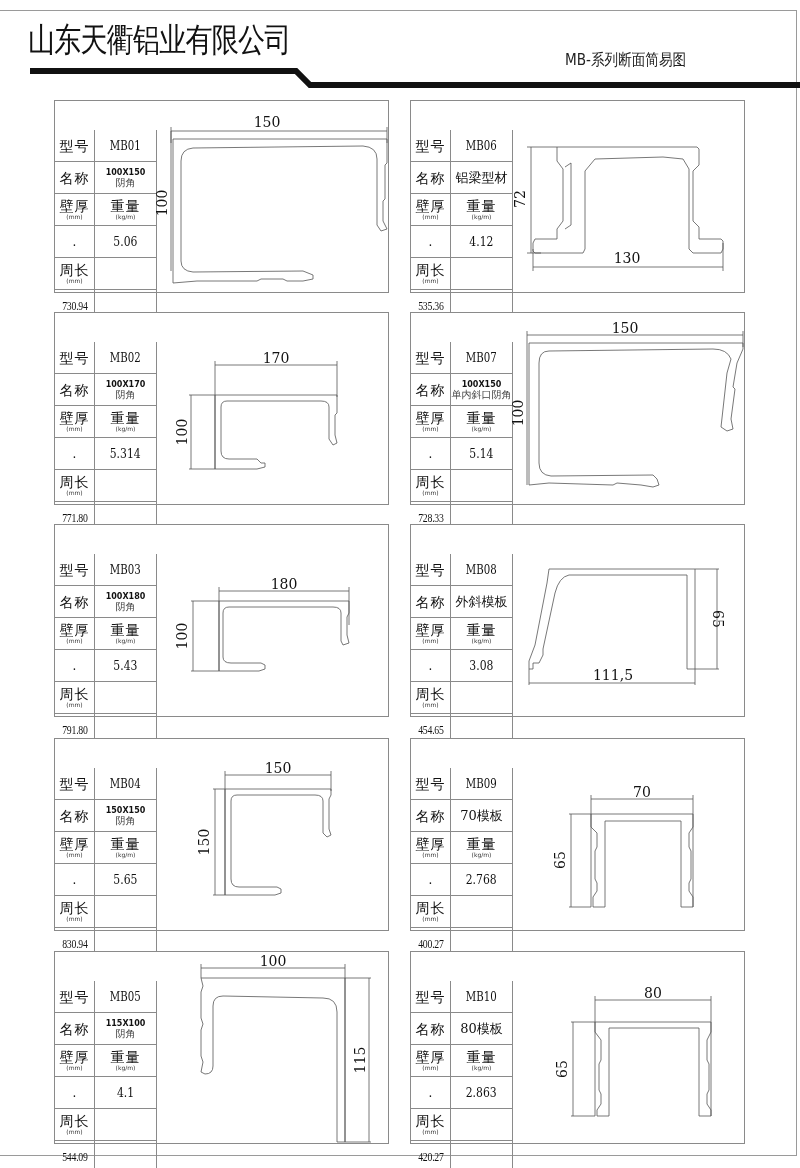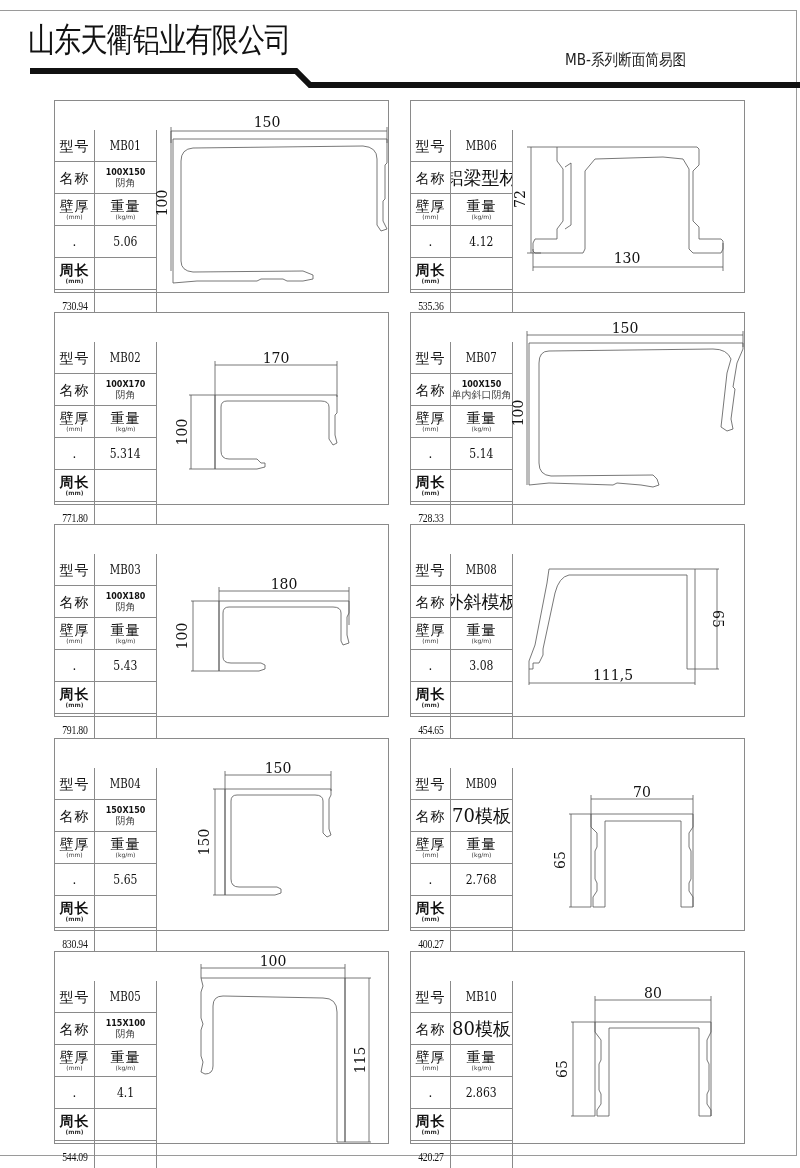--- a/index.html
+++ b/index.html
@@ -17,27 +17,27 @@
   .panel { position: absolute; width: 335px; height: 193px; border: 1px solid #8a8a8a;
            box-sizing: border-box; background: #fff; }
   .tbl { position: absolute; left: 0; top: 0; width: 102px; height: 100%; margin-top: 29px; }
   .cell { position: absolute; border-right: 1px solid #8a8a8a; border-bottom: 1px solid #8a8a8a;
           box-sizing: border-box; display: flex; align-items: center; justify-content: center;
           flex-direction: column; text-align: center; overflow: hidden; }
   .c-lab { left: 0; width: 40px; }
   .c-val { left: 40px; width: 62px; }
   .r0 { top: 0; height: 32px; } .r1 { top: 32px; height: 32px; }
   .r2 { top: 64px; height: 32px; align-items: center; } .r3 { top: 96px; height: 32px; }
-  .r4 { top: 128px; height: 32px; font-weight: bold; } .r5 { top: 160px; height: 31px; border-bottom: none; font-family: Liberation Serif, serif; }
+  .r4 { top: 128px; height: 32px; } .r5 { top: 160px; height: 31px; border-bottom: none; font-family: Liberation Serif, serif; }
   .lab { font-size: 14px; letter-spacing: 1px; line-height: 14px; }
   .unit { font-size: 6px; line-height: 7px; color: #333; font-family: "DejaVu Sans", sans-serif; }
   .code { font-size: 12px; transform: scaleX(0.85); }
   .name-small { font-size: 8px; line-height: 10px; font-family: "DejaVu Sans", sans-serif; font-weight: bold; }
   .name-sub { font-size: 10px; line-height: 9px; color: #444; }
-  .name-big { font-size: 18px; letter-spacing: 0; white-space: nowrap; }
+  .name-big { font-size: 13px; letter-spacing: 0; white-space: nowrap; }
   .num { font-size: 12px; transform: scaleX(0.9); }
   .dot { font-size: 12px; }
   .perim { font-size: 11.5px; transform: scaleX(0.85); letter-spacing: -0.3px; }
   .draw { position: absolute; left: 102px; top: 0; width: 231px; height: 191px; }
   .draw svg { position: absolute; left: 0; top: 0; overflow: visible; }
   .dimtxt { font-family: "DejaVu Serif", "Liberation Serif", serif; font-size: 14px; fill: #111; }
 </style>
 </head>
 <body>
 

